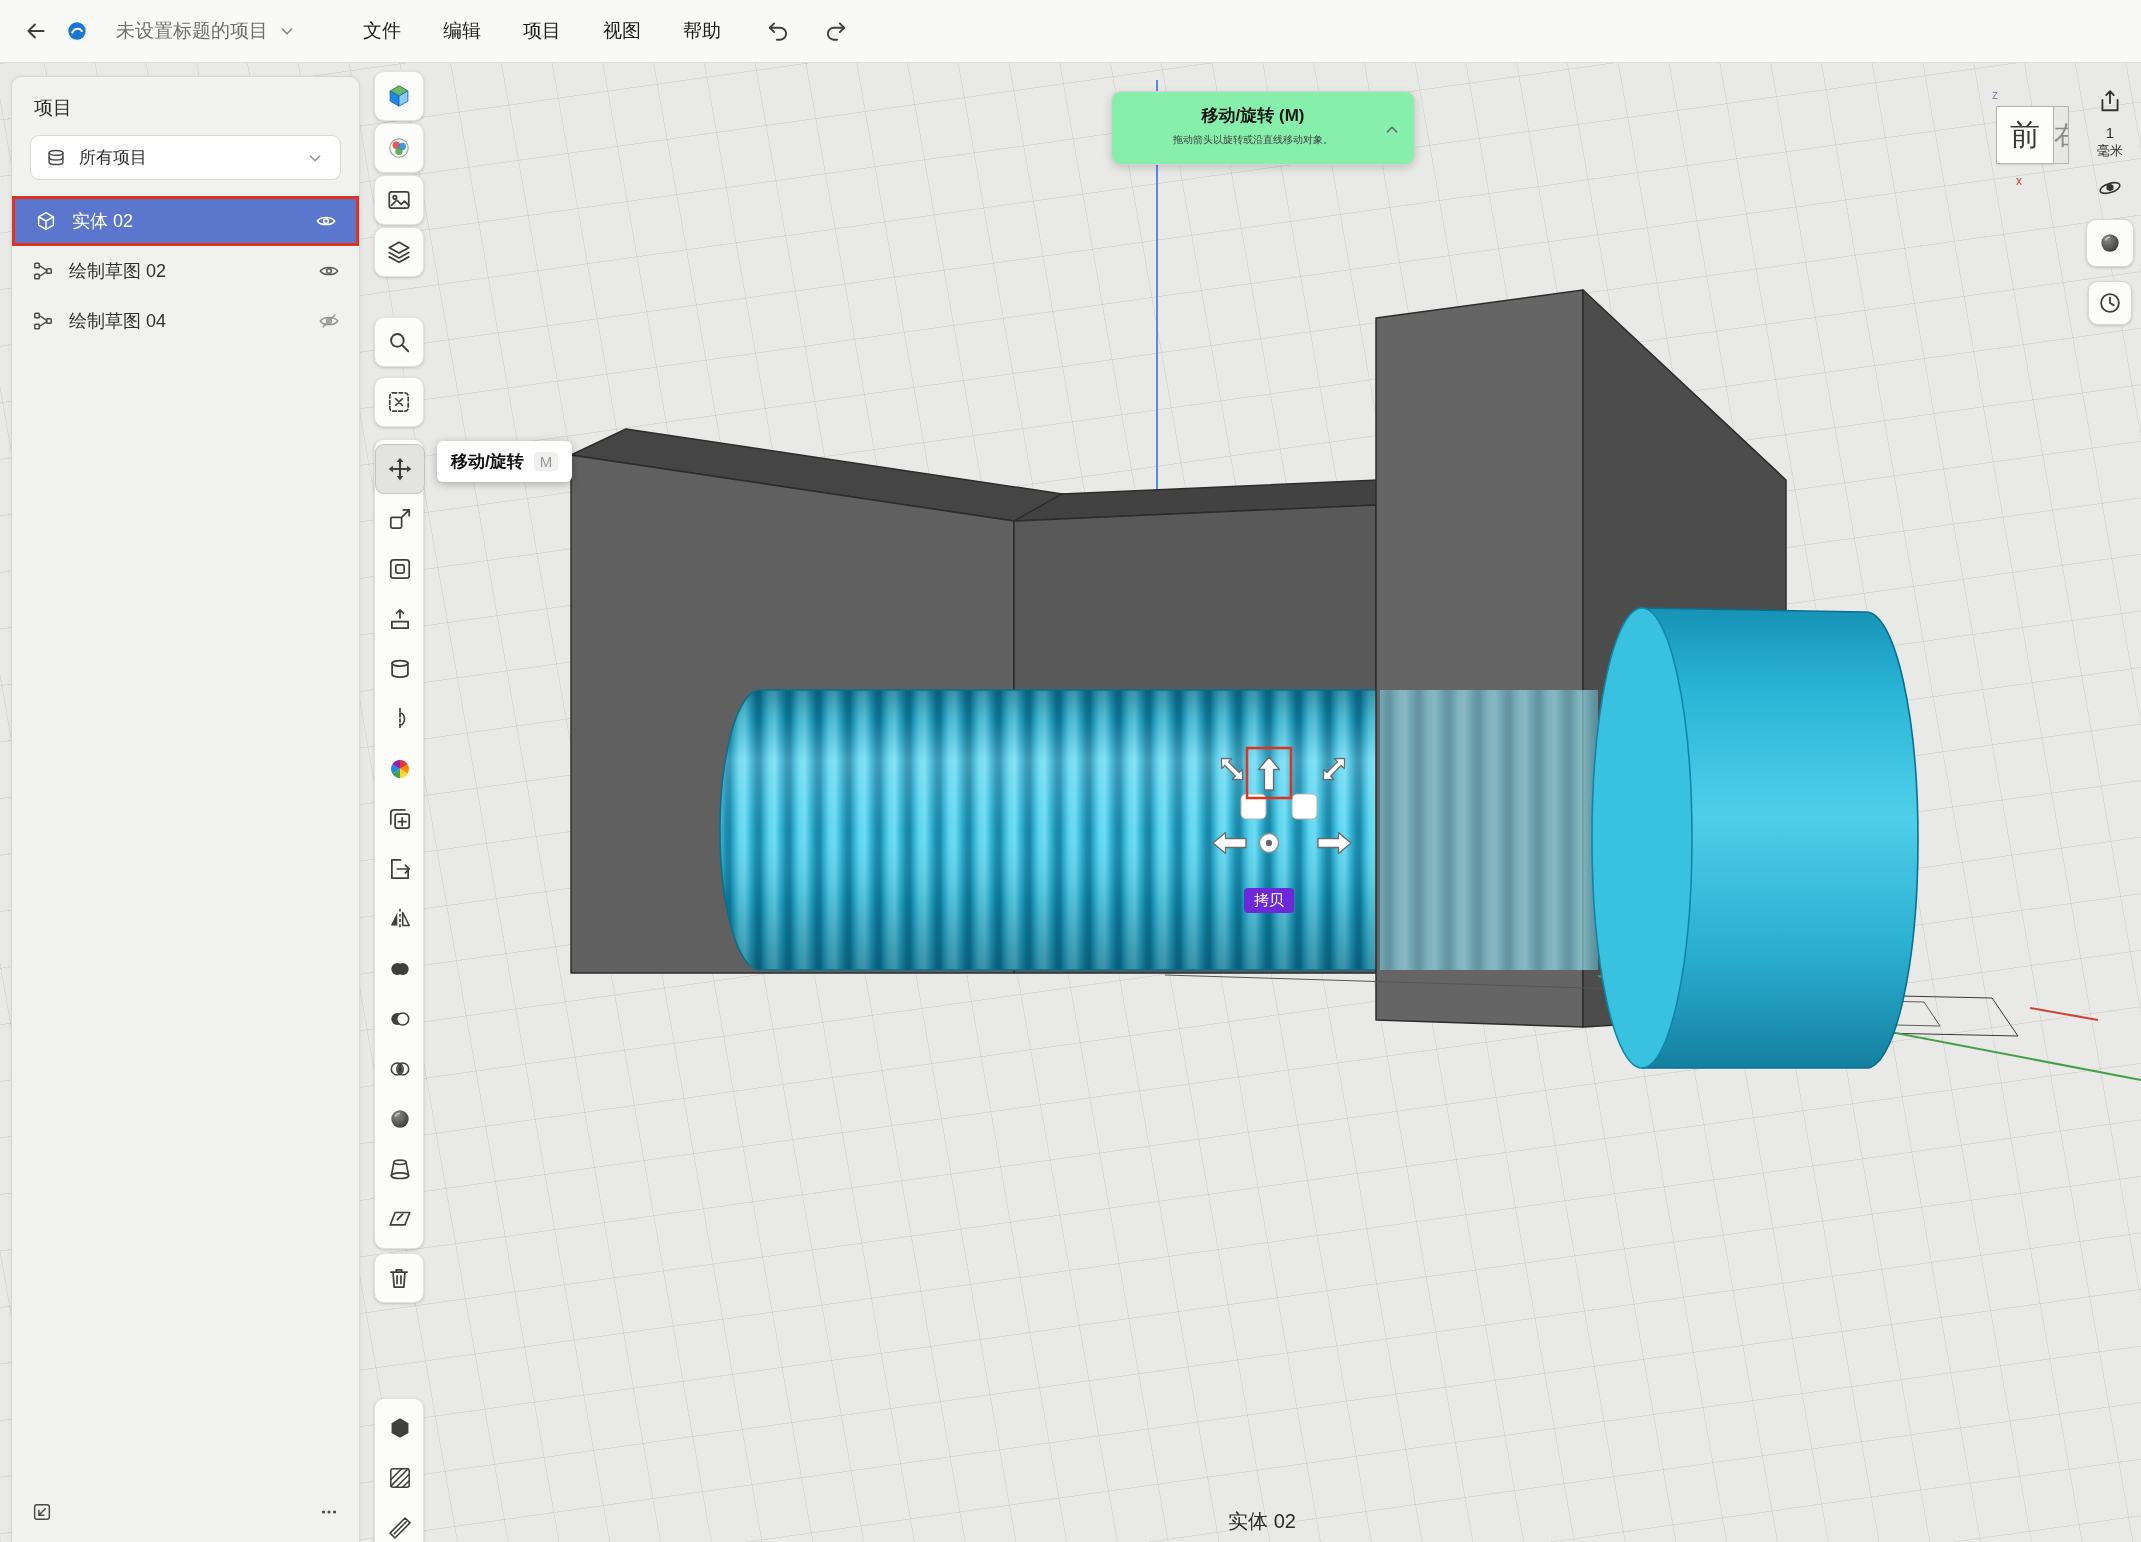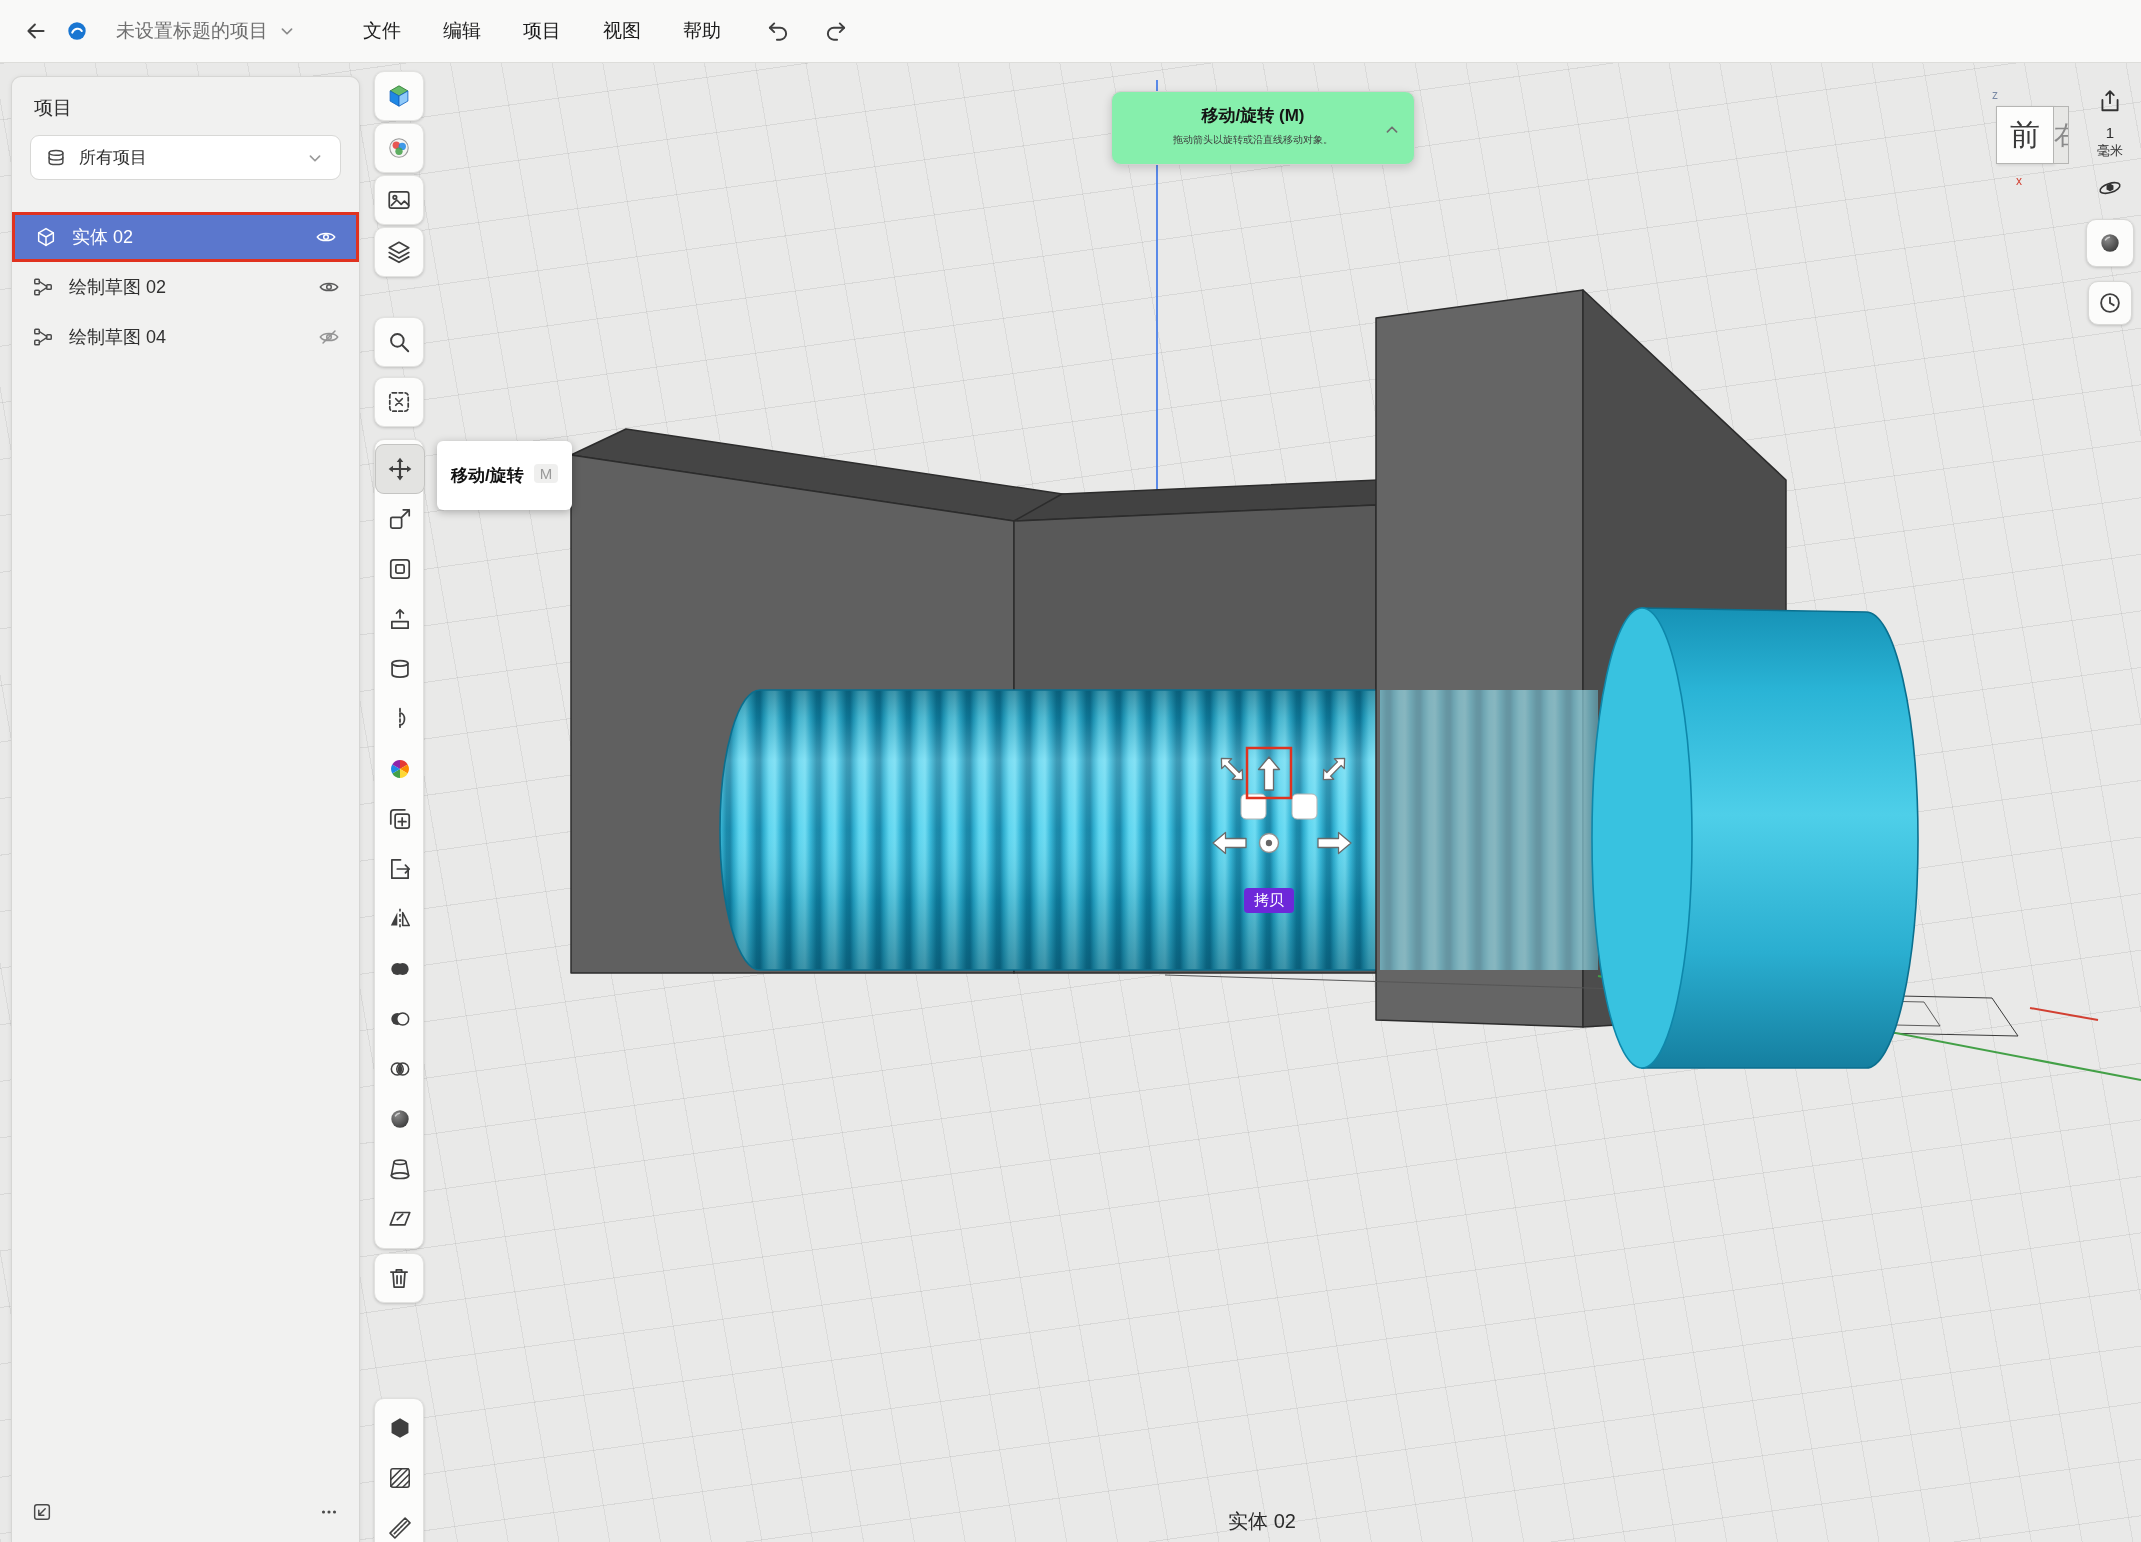--- a/index.html
+++ b/index.html
@@ -19,42 +19,42 @@
   .ibtn{width:36px;height:36px;display:flex;align-items:center;justify-content:center;border-radius:7px;color:#3f3f3f}
   .doc-title{font-size:19px;color:#6f6f6f;margin-left:16px;display:flex;align-items:center;gap:8px}
   .menu{display:flex;margin-left:44px}
   .menu-item{padding:0 21px;font-size:19px;color:#1d1d1d;height:76px;display:flex;align-items:center}
   .tb-actions{display:flex;gap:22px;margin-left:18px}
   
   .sidebar{position:absolute;left:11px;top:76px;bottom:0;width:349px;background:#f1f1f0;
     border:1px solid #d6d6d4;border-bottom:none;border-radius:10px 10px 0 0;z-index:50;
     display:flex;flex-direction:column;box-shadow:0 1px 5px rgba(0,0,0,.08)}
   .sb-header{padding:18px 22px 8px;font-size:19px;color:#2f2f2f}
-  .filter{margin:6px 18px 16px;height:45px;background:#fff;border:1px solid #d8d8d6;border-radius:9px;
+  .filter{margin:6px 18px 0;height:45px;background:#fff;border:1px solid #d8d8d6;border-radius:9px;
     display:flex;align-items:center;padding:0 14px;gap:12px;font-size:17px;color:#2f2f2f}
   .filter .spacer{margin-left:auto}
   .rows{margin-top:16px}
   .row{height:50px;display:flex;align-items:center;gap:15px;padding:0 14px 0 20px;font-size:18px;color:#303030}
   .row .eyebtn{margin-left:auto;width:32px;height:32px;display:flex;align-items:center;justify-content:center;color:#5a5a5a}
   .row.sel{background:#5b77cd;border:3px solid #e0321f;color:#fff}
   .row.sel .ic,.row.sel .eyebtn{color:#fff}
   .row .dim{color:#949494}
   .sb-footer{margin-top:auto;display:flex;justify-content:space-between;align-items:center;padding:10px 12px 12px}
   
   .tools{position:absolute;left:374px;top:71px;width:50px;z-index:40;display:flex;flex-direction:column;align-items:center}
   .tbtn{width:50px;height:50px;background:#fcfcfb;border:1px solid #e2e2e0;border-radius:10px;
     display:flex;align-items:center;justify-content:center;box-shadow:0 1px 3px rgba(0,0,0,.18);margin-bottom:2px;color:#3f3f3f}
   .tgroup{width:50px;background:#fcfcfb;border:1px solid #e0e0de;border-radius:10px;
     box-shadow:0 1px 3px rgba(0,0,0,.18);padding:4px 0;color:#3f3f3f}
   .tslot{width:50px;height:50px;display:flex;align-items:center;justify-content:center}
   .tslot.active{background:#e3e3e1;box-shadow:inset 0 0 0 1px #c4c4c2;border-radius:9px}
   .mt38{margin-top:38px}.mt8{margin-top:8px}.mt10{margin-top:10px}.mt4{margin-top:4px}.mt93{margin-top:93px}
   
   .hint{position:absolute;left:437px;top:441px;background:#fff;border-radius:6px;z-index:45;
-    box-shadow:0 2px 8px rgba(0,0,0,.28);padding:23px 14px;display:flex;align-items:flex-start;gap:10px}
+    box-shadow:0 2px 8px rgba(0,0,0,.28);padding:9px 14px;display:flex;align-items:center;gap:10px}
   .hint b{font-size:17px;color:#111}
   .hint .key{font-size:15px;color:#999;background:#efefee;border-radius:4px;padding:1px 6px}
   .info-panel{position:absolute;left:1111px;top:91px;width:304px;min-height:74px;background:#86efac;
     border:1px solid #d2d2d0;border-radius:10px;box-shadow:0 3px 10px rgba(0,0,0,.16);z-index:30;
     text-align:center;padding:12px 44px 12px 24px}
   .info-panel h3{font-size:17px;color:#141414}
   .info-panel p{font-size:10px;color:#3c3c3c;margin-top:6px;white-space:nowrap}
   .info-collapse{position:absolute;right:8px;top:24px;width:28px;height:28px;display:flex;align-items:center;justify-content:center;color:#6f6f6f}
   .copy-badge{position:absolute;left:1269px;top:888px;transform:translateX(-50%);background:#6d28d9;color:#fff;
     font-size:15px;padding:3px 10px;border-radius:4px;z-index:25}

